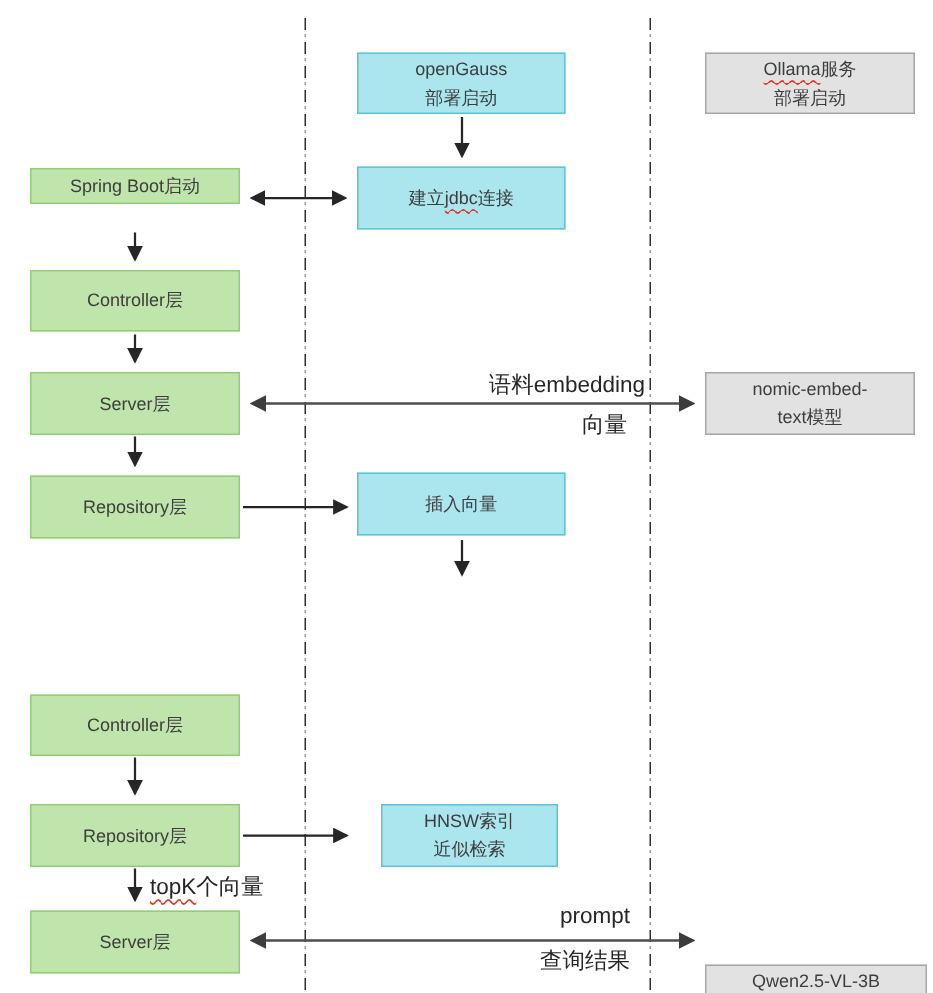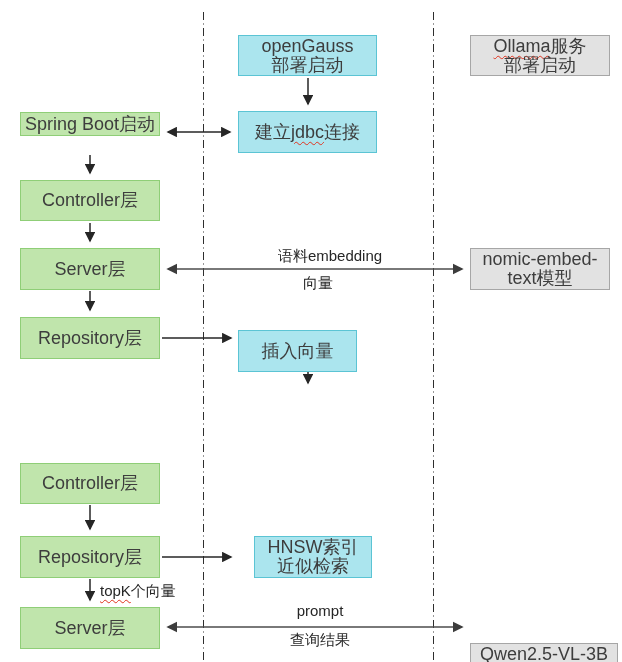--- a/index.html
+++ b/index.html
@@ -13,28 +13,28 @@
   .sep{
     position:absolute;top:12px;height:648px;width:1px;
     background:repeating-linear-gradient(to bottom,
       #2e2e2e 0 8px, transparent 8px 11px,
       #9a9a9a 11px 13px, transparent 13px 16px);
   }
   .overlay{position:absolute;left:0;top:0;}
   .node{
     position:absolute;box-sizing:border-box;
     display:flex;align-items:center;justify-content:center;
-    text-align:center;font-size:18px;line-height:19px;color:#3d3d3d;
+    text-align:center;font-size:12px;line-height:19px;color:#3d3d3d;
   }
   .green{background:#c0e5ac;border:1px solid #8fce77;}
   .cyan{background:#abe5ee;border:1px solid #5bc4d4;}
   .gray{background:#e2e2e2;border:1px solid #a6a6a6;}
   .elabel{
     position:absolute;font-size:15px;color:#262626;
-    text-align:center;white-space:nowrap;
+    text-align:right;white-space:nowrap;
   }
   .sq{
     text-decoration:underline wavy #e0331f;
     text-decoration-thickness:1px;
     text-underline-offset:3px;
   }
   .al{stroke:#262626;stroke-width:1.5;}
   .alg{stroke:#4d4d4d;stroke-width:1.7;}
 </style>
 </head>
@@ -94,21 +94,21 @@
     <span>
       <span>openGauss</span><br>
       <span>部署启动</span>
     </span>
   </div>
   <div class="node cyan" style="left:238px;top:111px;width:139px;height:42px">
     <span>
       <span>建立</span><span class="sq">jdbc</span><span>连接</span>
     </span>
   </div>
-  <div class="node cyan" style="left:238px;top:330px;width:119px;height:42px">
+  <div class="node cyan" style="left:238px;top:315px;width:139px;height:42px">
     <span>插入向量</span>
   </div>
   <div class="node cyan" style="left:254px;top:536px;width:118px;height:42px">
     <span>
       <span>HNSW索引</span><br>
       <span>近似检索</span>
     </span>
   </div>
 
   <div class="node gray" style="left:470px;top:35px;width:140px;height:41px">

